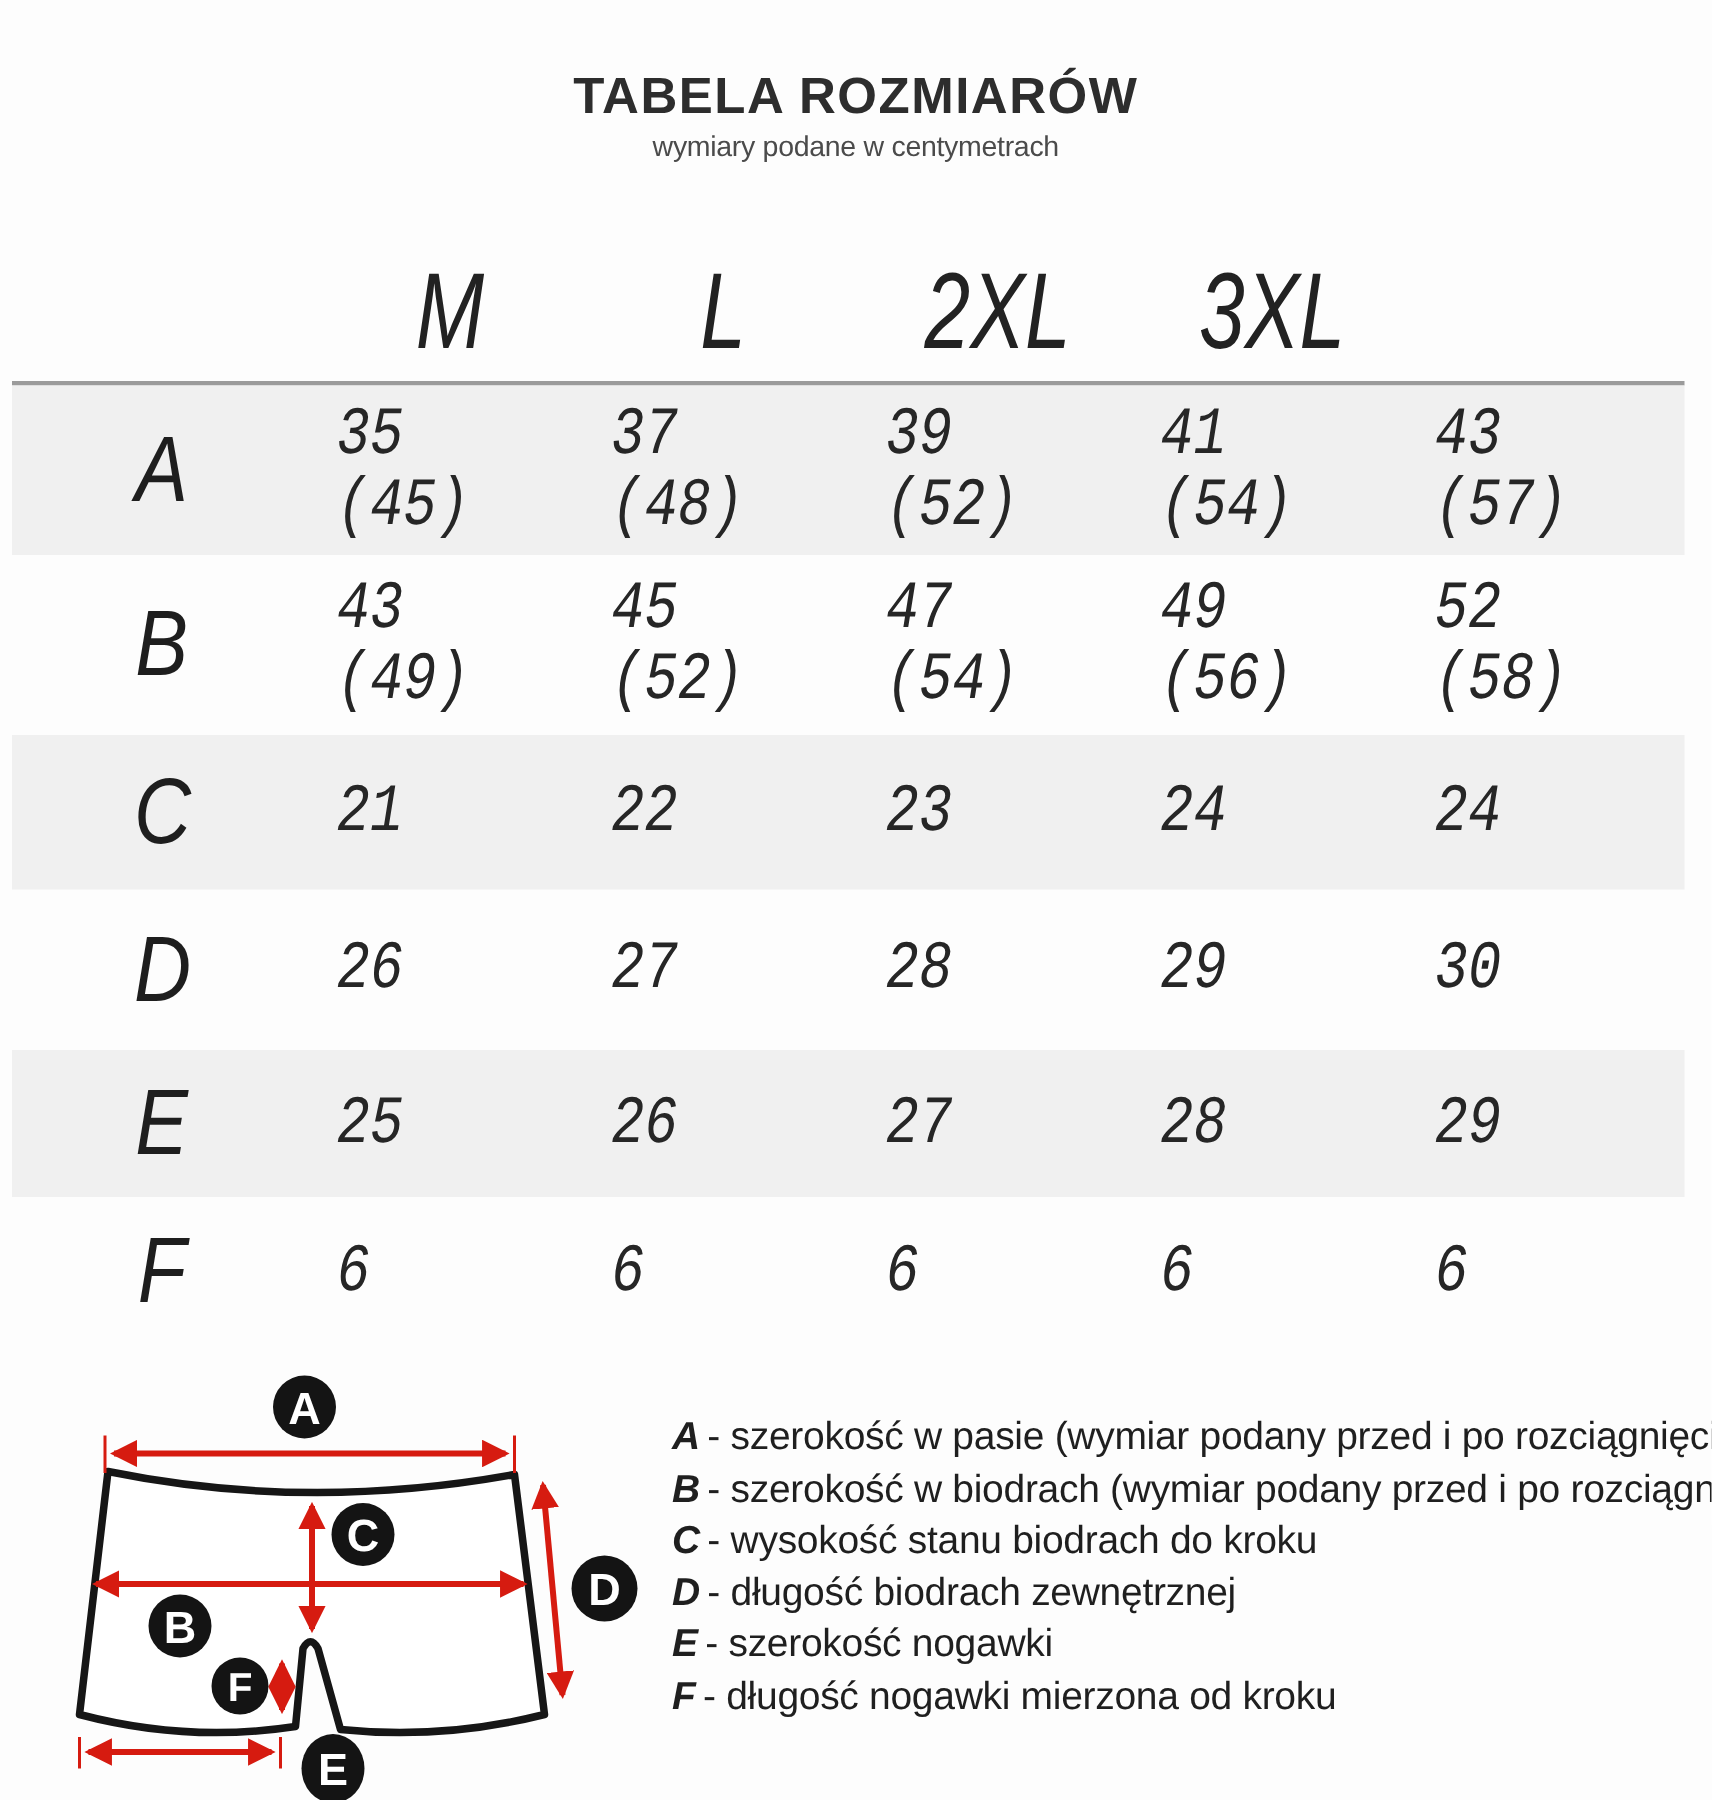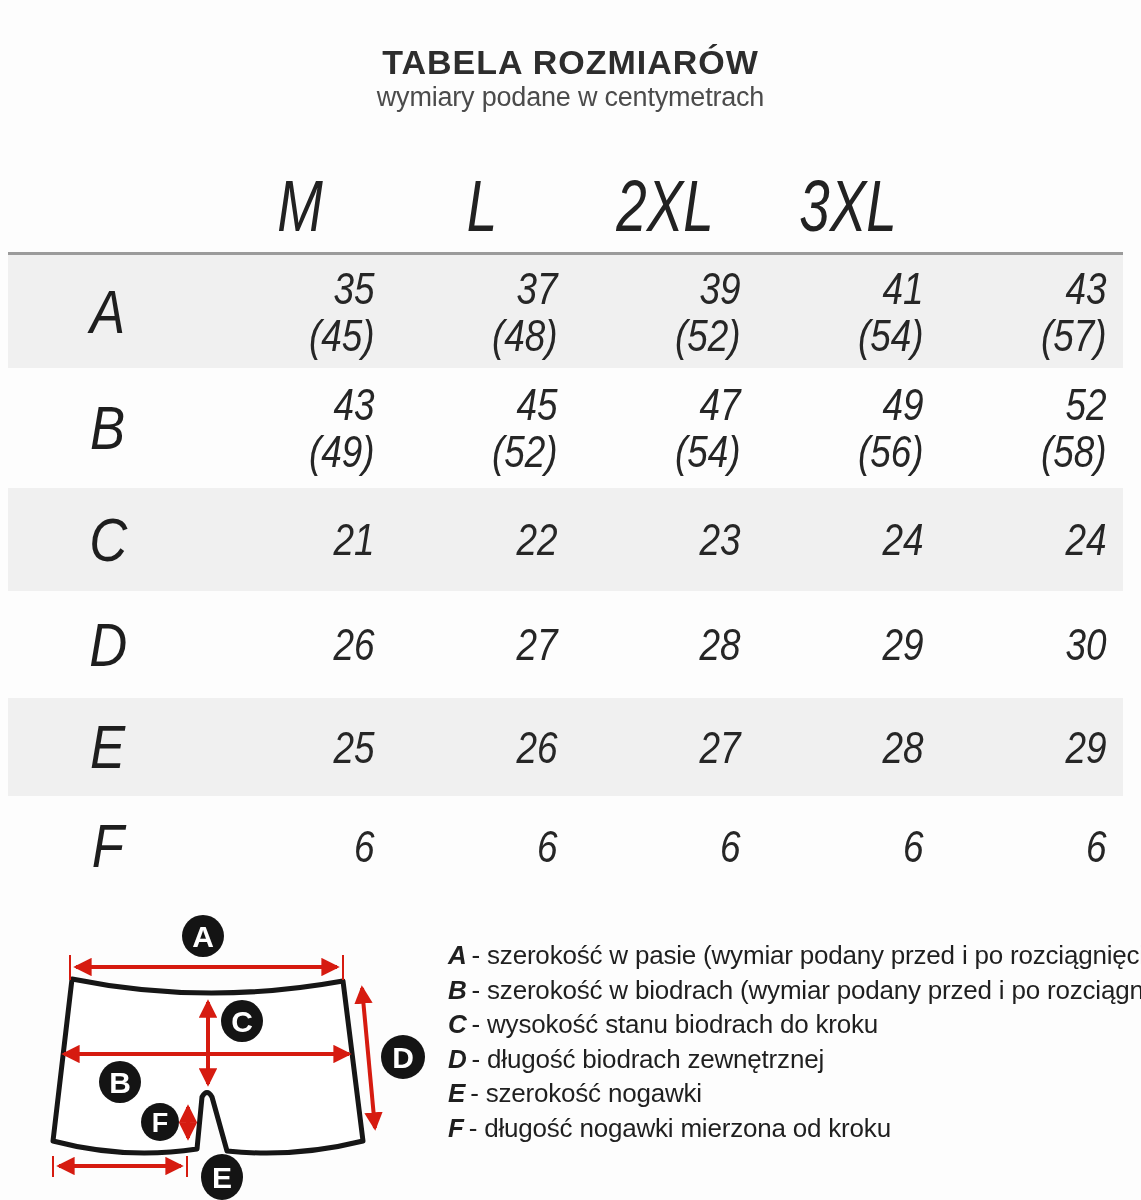--- a/index.html
+++ b/index.html
@@ -1,36 +1,36 @@
 <!DOCTYPE html>
 <html><head>
 <meta charset="utf-8">
 <style>
   html,body{margin:0;padding:0;}
   .page{
     position:relative;width:1141px;height:1200px;background:#fdfdfd;
     font-family:"Liberation Sans", sans-serif;color:#2e2e2e;overflow:hidden;
   }
   
-  .hdr{padding-top:42px;text-align:center;}
+  .hdr{padding-top:32px;text-align:center;margin-top:12px;}
   .title{font-size:34px;font-weight:bold;letter-spacing:1px;color:#2d2d2d;line-height:40px;}
-  .subtitle{font-size:27px;color:#4b4b4b;line-height:30px;letter-spacing:-0.2px;}
+  .subtitle{font-size:19px;color:#4b4b4b;line-height:30px;letter-spacing:-0.2px;}
   
   .size-table{margin:44px 18px 0 8px;width:1115px;}
   .thead,.trow{display:grid;grid-template-columns:200px repeat(5,1fr);}
   .thead{height:96px;align-items:end;border-bottom:3px solid #9b9b9b;}
   .hcell{text-align:center;padding-bottom:10px;}
   .hnum{display:inline-block;font-style:italic;font-size:72px;line-height:72px;transform:scaleX(.76);color:#222;}
   .trow{align-items:center;}
   .trow.shade{background:#f0f0f0;}
   .r-a{height:113px;} .r-b{height:120px;} .r-c{height:103px;}
   .r-d{height:107px;} .r-e{height:98px;}  .r-f{height:100px;}
   .rlabel{text-align:center;}
   .rlabel span{display:inline-block;font-style:italic;font-size:62px;line-height:62px;transform:scaleX(.85);color:#1e1e1e;}
-  .cell{text-align:right;}
+  .cell{text-align:left;font-family:Liberation Mono, monospace;}
   .num{display:block;font-style:italic;font-size:45px;line-height:47px;transform:scaleX(.82);color:#262626;}
   
   .bottom{display:flex;margin-top:8px;}
   .diagram{width:440px;height:300px;flex:0 0 440px;}
   .legend{flex:1;padding:34px 6px 0 8px;}
   .legend-line{font-size:26px;line-height:34.5px;color:#1f1f1f;letter-spacing:-0.2px;white-space:nowrap;}
   .lkey{font-weight:bold;font-style:italic;}
   .lsep{margin:0 7px 0 5px;}
   .badge-txt{font-weight:bold;fill:#fff;text-anchor:middle;font-family:"Liberation Sans",sans-serif;}
 </style>

